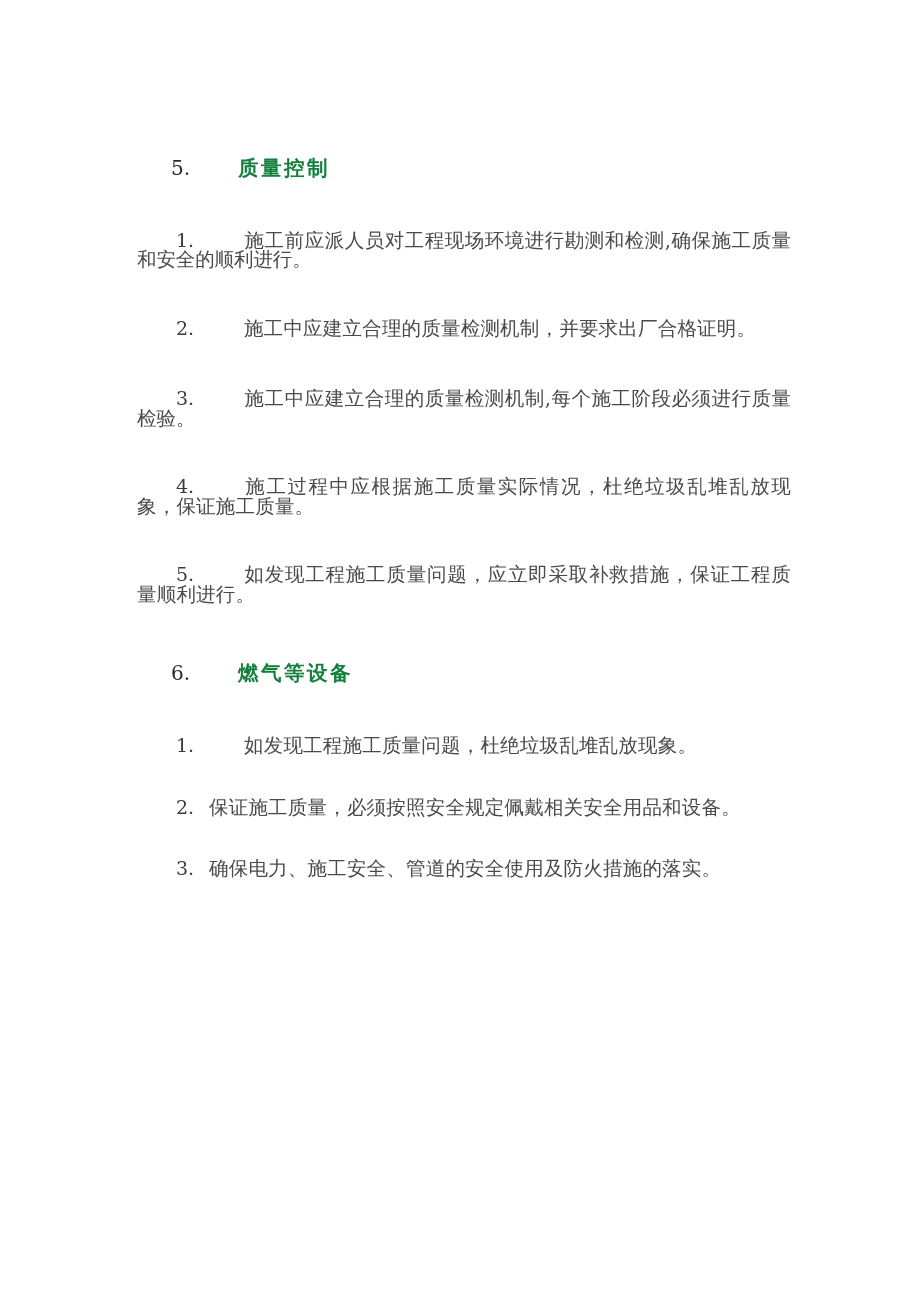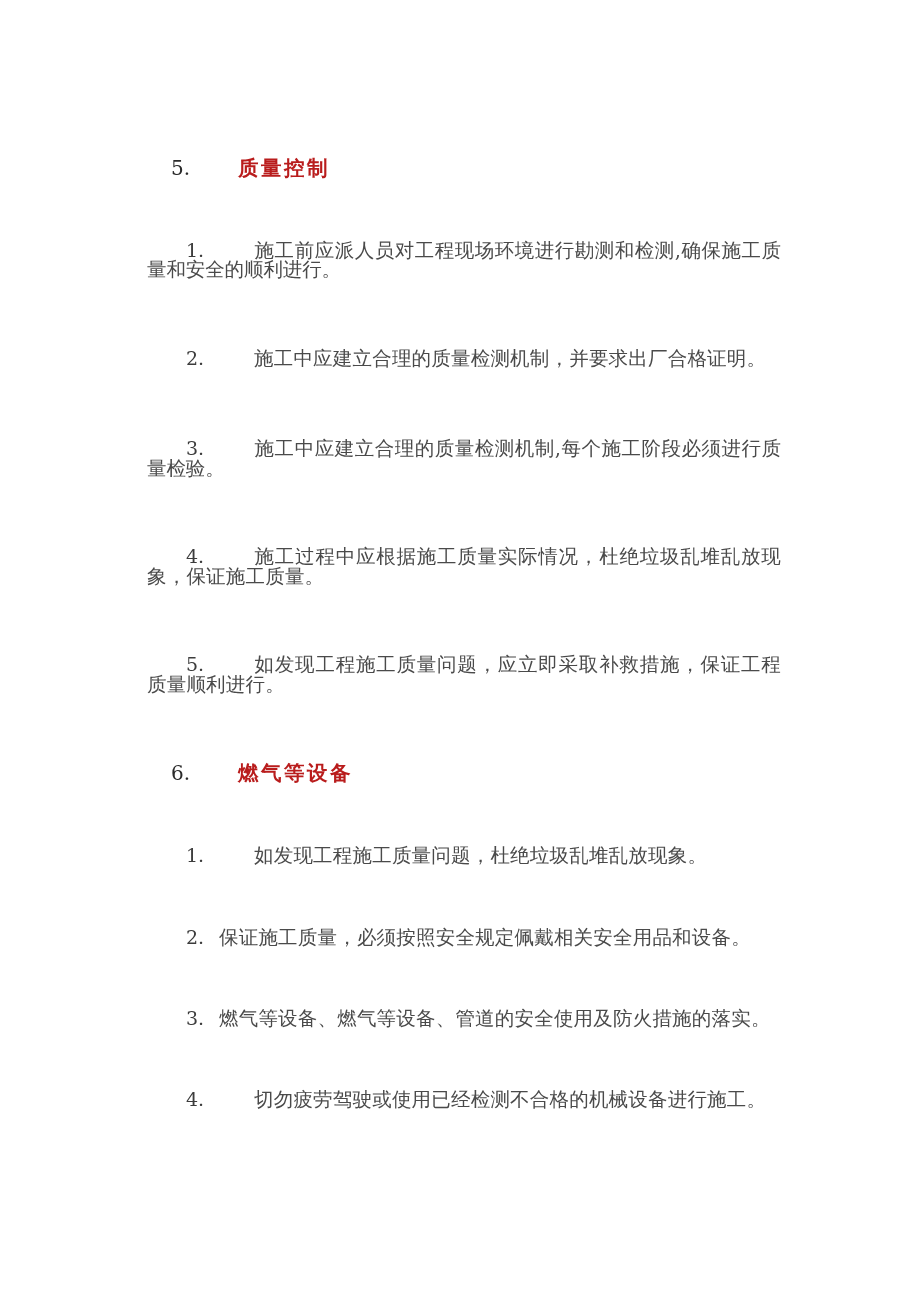--- a/index.html
+++ b/index.html
@@ -51,30 +51,30 @@
     box-sizing: border-box;
     font-family: "DejaVu Serif", "Liberation Serif", serif;
     font-weight: normal;
     font-size: 20px;
     color: #2a2a2a;
   }
   .heading .h-text {
     letter-spacing: 2.5px;
     font-family: "DejaVu Sans", "Liberation Sans", sans-serif;
     font-weight: bold;
-    color: #b91c1c;
+    color: #15803d;
   }
 
   
   .item {
     position: relative;
     font-size: 19.5px;
     line-height: 1.0;
     color: #4a4a4a;
-    margin: 14px;
+    margin: 4px;
     text-align: justify;
     text-justify: inter-ideograph;
   }
   .item .i-num {
     display: inline-block;
     font-family: "DejaVu Serif", "Liberation Serif", serif;
     font-size: 19px;
     color: #3c3c3c;
   }
   
@@ -164,23 +164,20 @@
 
     <div class="spacer gap-small"></div>
 
     <p class="item indent-narrow">
       <span class="i-num">2.</span><span class="i-text">保证施工质量，必须按照安全规定佩戴相关安全用品和设备。</span>
     </p>
 
     <div class="spacer gap-small2"></div>
 
     <p class="item indent-narrow">
-      <span class="i-num">3.</span><span class="i-text">燃气等设备、燃气等设备、管道的安全使用及防火措施的落实。</span>
+      <span class="i-num">3.</span><span class="i-text">确保电力、施工安全、管道的安全使用及防火措施的落实。</span>
     </p>
 
     <div class="spacer gap-small3"></div>
 
-    <p class="item indent-wide">
-      <span class="i-num">4.</span><span class="i-text">切勿疲劳驾驶或使用已经检测不合格的机械设备进行施工。</span>
-    </p>
 
   </div>
 </div>
 
 </body></html>

